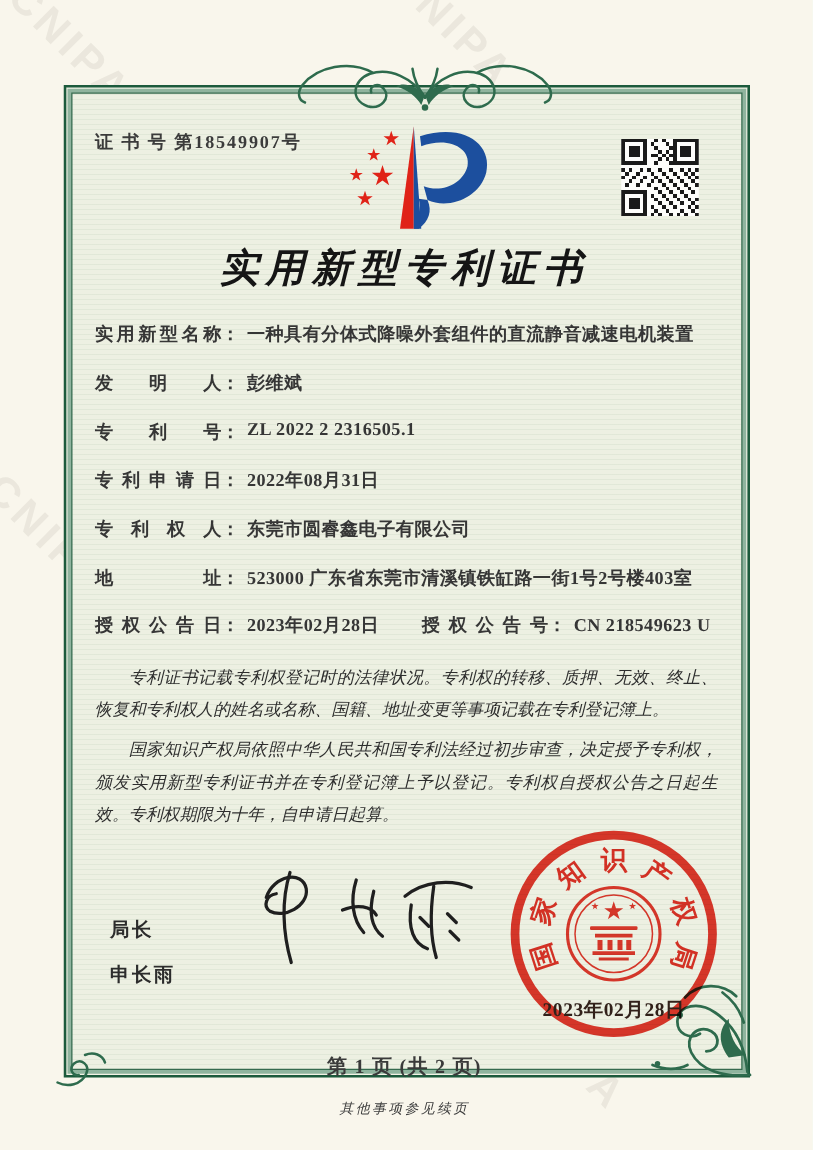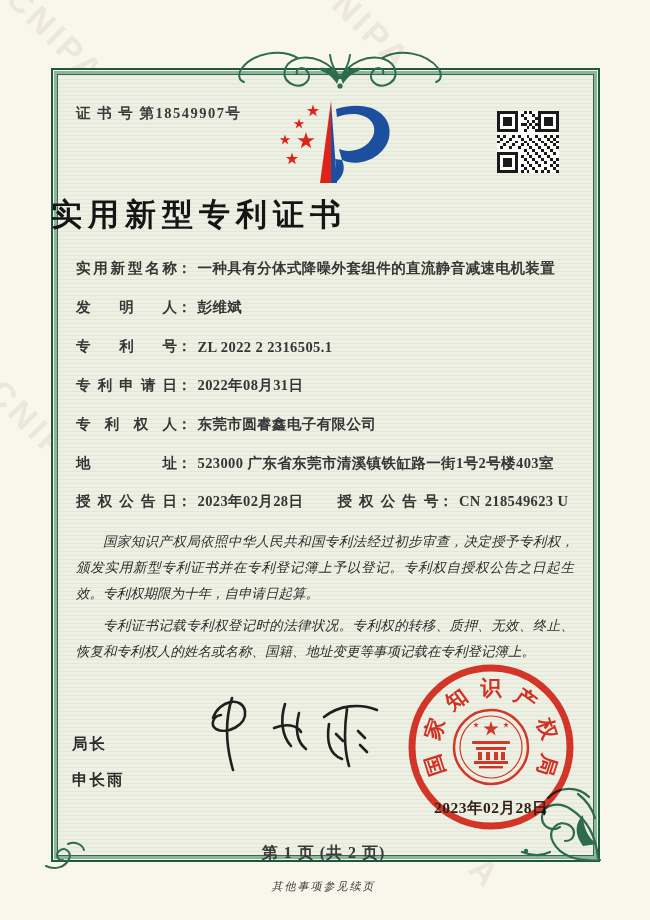--- a/index.html
+++ b/index.html
@@ -24,38 +24,38 @@
       repeating-linear-gradient(0deg, rgba(120,160,125,0.10) 0px, rgba(120,160,125,0.10) 1px, transparent 1px, transparent 4px);
   }
   .ornament{position:absolute; pointer-events:none;}
   .cert-no{
     position:absolute; left:76px; top:104px; font-size:14.5px; font-weight:600;
     letter-spacing:1.5px; color:#3b3b3b;text-align:center;
   }
   .logo{position:absolute; left:256px; top:96px; width:148px; height:92px;}
   .qr{position:absolute; left:497px; top:111px; width:62px; height:62px;}
   .title{
-    position:absolute; left:51px; top:194px; width:545px; text-align:left;
-    font-size:31px; font-weight:bold; letter-spacing:6px; color:#151515;
+    position:absolute; left:51px; top:194px; width:545px; text-align:center;
+    font-size:31px; font-weight:bold; letter-spacing:6px; color:#151515;font-style:italic;
   }
   .rows{position:absolute; left:76px; top:258px; width:500px;}
-  .row{display:flex; align-items:flex-end; height:20px; margin-bottom:19px;
+  .row{display:flex; align-items:flex-start; height:20px; margin-bottom:19px;
        font-size:14.5px; font-weight:600; color:#363636;}
   .row.addr{margin-bottom:18px;}
   .flabel{display:inline-block; width:101px; text-align:justify; text-align-last:justify;}
   .fcolon{margin:0 6px 0 0;}
   .fvalue{letter-spacing:.4px;}
   .pair2{display:flex; align-items:baseline; margin-left:34px;}
   .body-text{
     position:absolute; left:76px; top:529px; width:498px;
     font-size:13.5px; line-height:1.92; color:#2e2e2e;
     font-style:italic; text-align:justify;
   }
   .body-text p{margin:0 0 6px 0; text-indent:2em;}
-  .director{position:absolute; left:72px; top:734px; font-size:15.5px; font-weight:600; color:#2c2c2c;}
+  .director{position:absolute; left:88px; top:734px; font-size:15.5px; font-weight:600; color:#2c2c2c;}
   .director div{margin-bottom:15px; letter-spacing:2px;}
   .sig{position:absolute; left:186px; top:686px; width:212px; height:96px;}
   .seal{position:absolute; left:402px; top:658px; width:178px; height:178px; mix-blend-mode:multiply;}
   .page-info{
     position:absolute; left:51px; top:843px; width:545px; text-align:center;
     font-size:16px; font-weight:600; color:#3a3a3a; letter-spacing:1px;
   }
   .continuation{
     position:absolute; left:51px; top:879px; width:545px; text-align:center;
     font-size:11px; font-style:italic; color:#3d3d3d; letter-spacing:2px;
@@ -190,22 +190,22 @@
         <span class="fvalue">2023年02月28日</span>
       <span class="pair2">
         <span class="flabel">授权公告号</span>
           <span class="fcolon">：</span>
           <span class="fvalue">CN 218549623 U</span>
       </span>
     </div>
   </div>
 
   <div class="body-text">
+    <p>专利证书记载专利权登记时的法律状况。专利权的转移、质押、无效、终止、恢复和专利权人的姓名或名称、国籍、地址变更等事项记载在专利登记簿上。</p>
     <p>国家知识产权局依照中华人民共和国专利法经过初步审查，决定授予专利权，颁发实用新型专利证书并在专利登记簿上予以登记。专利权自授权公告之日起生效。专利权期限为十年，自申请日起算。</p>
-    <p>专利证书记载专利权登记时的法律状况。专利权的转移、质押、无效、终止、恢复和专利权人的姓名或名称、国籍、地址变更等事项记载在专利登记簿上。</p>
   </div>
 
   <div class="director">
     <div>局长</div>
     <div>申长雨</div>
   </div>
 
   <svg class="sig" viewBox="0 0 212 96">
     <g fill="none" stroke="#1f1f1f" stroke-width="2.6" stroke-linecap="round">
       <path d="M46,12 C39,34 40,60 47,84"></path>

